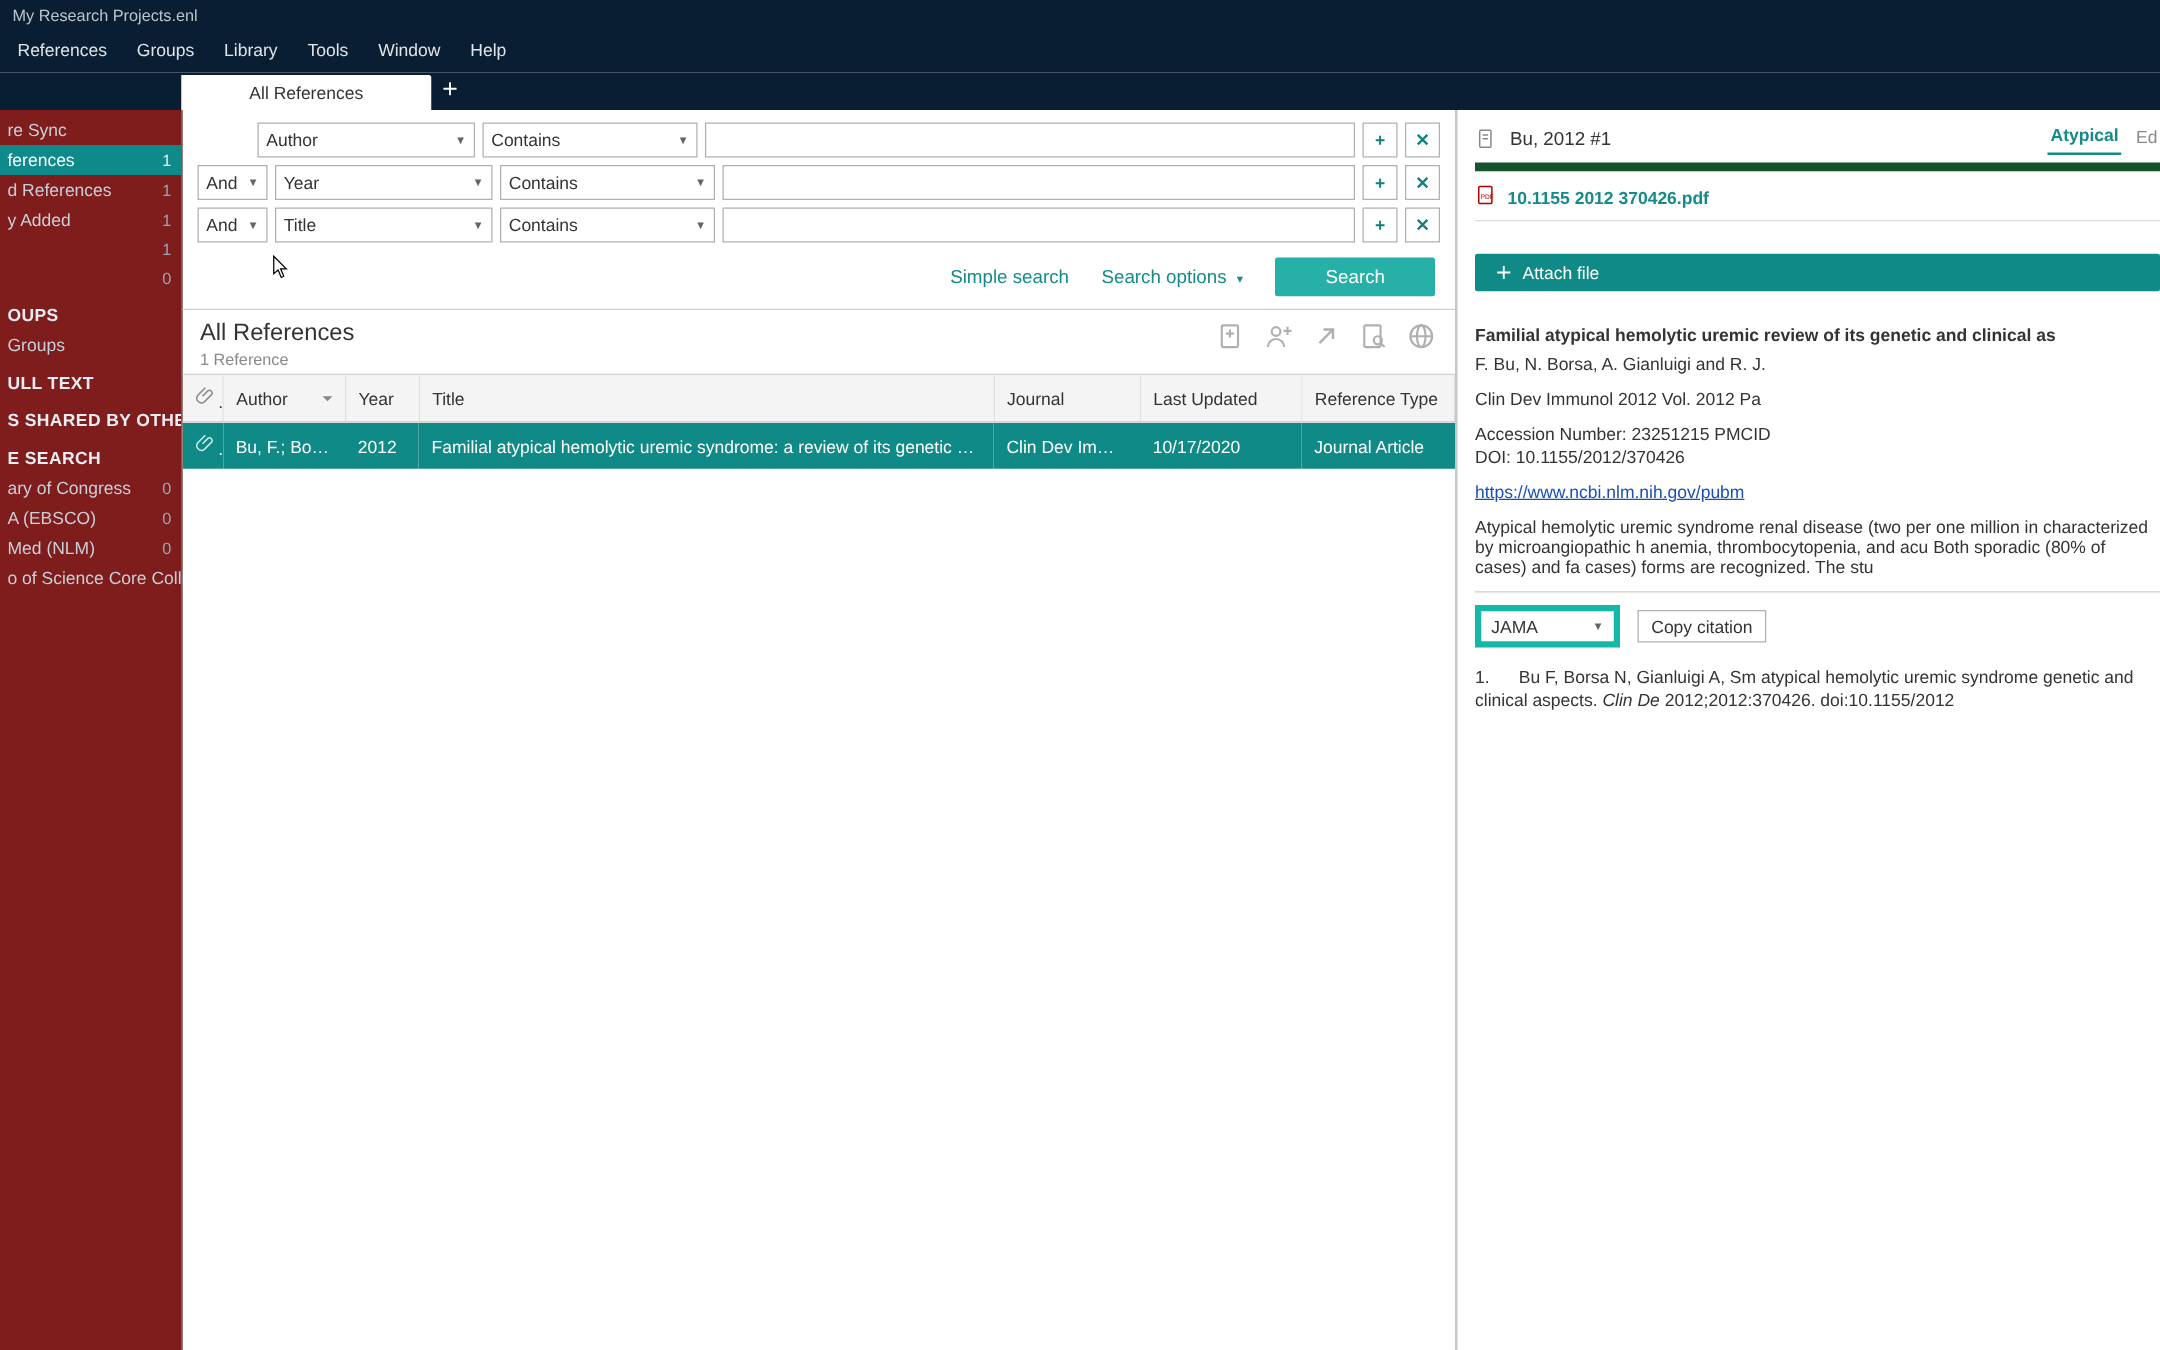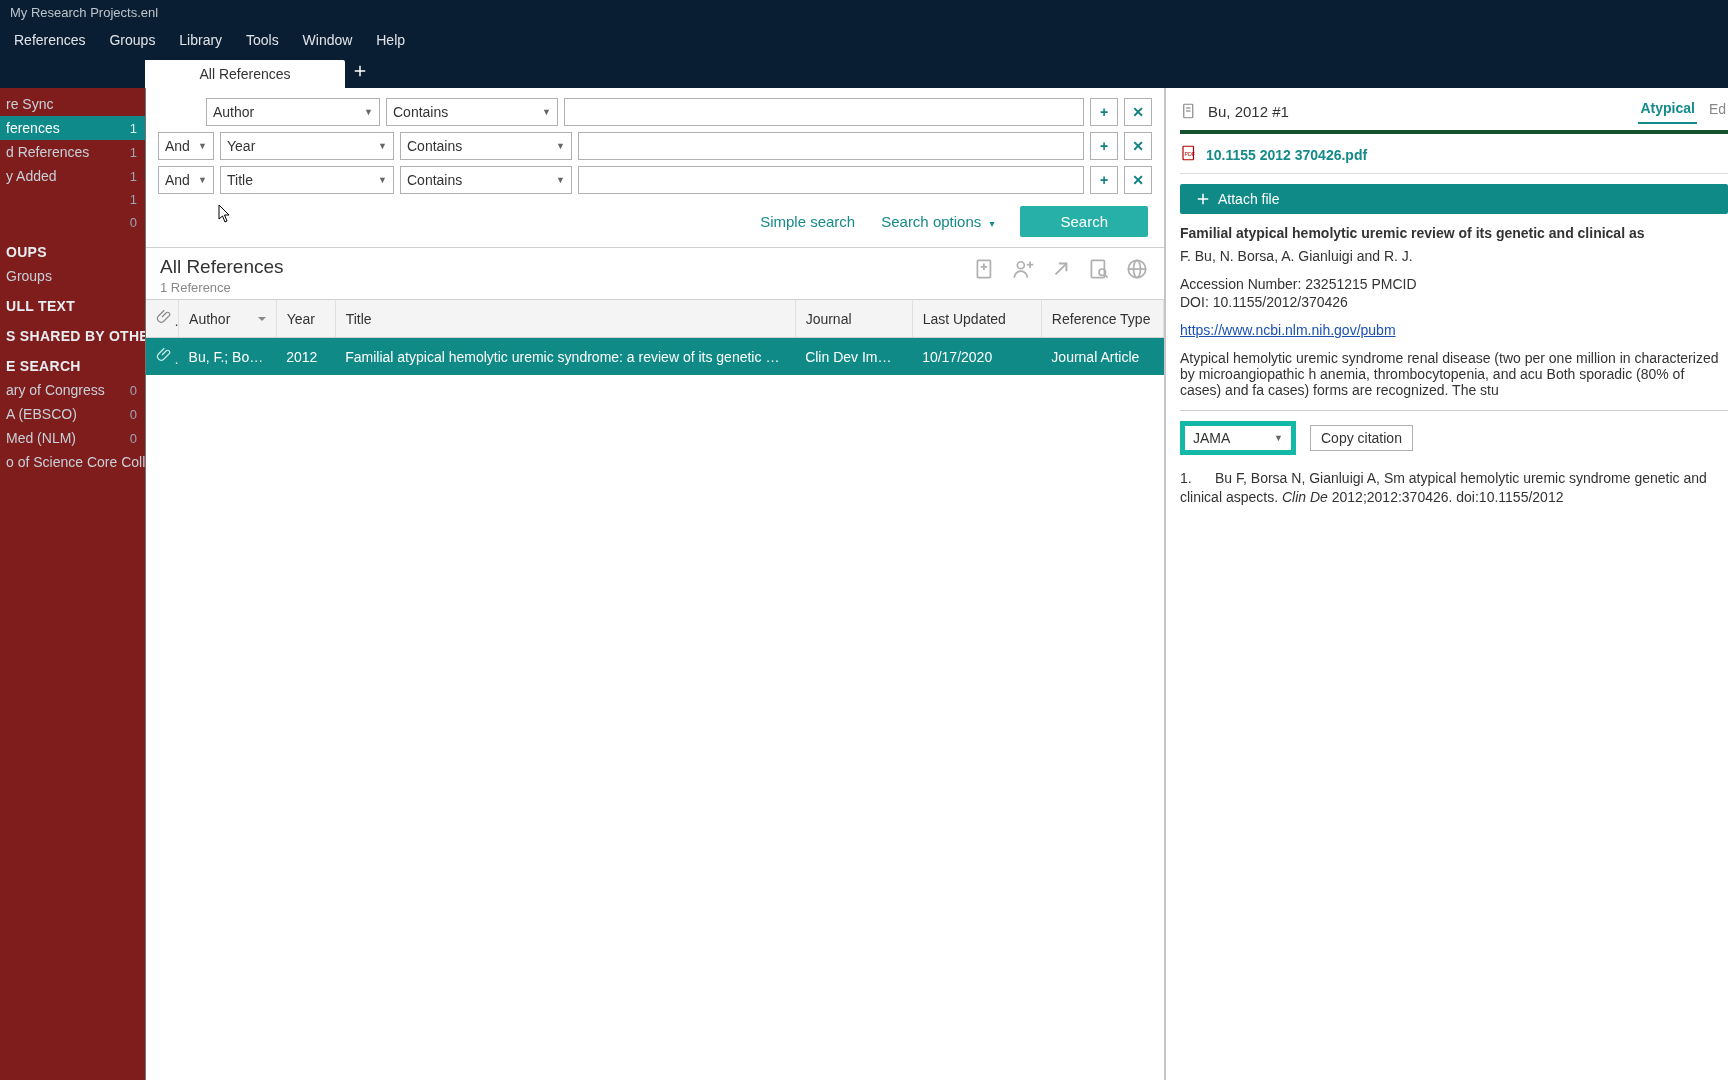--- a/index.html
+++ b/index.html
@@ -222,21 +222,21 @@
     width: 548px;
     display:flex;
     flex-direction:column;
     padding: 8px 0 8px 14px;
     overflow:hidden;
     font-size:14px;
   }
   .pv-topline {
     display:flex; align-items:center; gap:10px;
     padding: 2px 0 6px 0;
-    border-bottom: 4px solid #14532d;
+    border-bottom: 7px solid #14532d;
     text-align: right;
   }
   .pv-topline .ref-id { font-size:15px; }
   .pv-tab {
     padding: 2px 2px 6px 2px;
   }
   .pv-tab.active {
     color:#158a8a;
     border-bottom:2px solid #158a8a;
     font-weight:600;
@@ -244,21 +244,21 @@
   .pdf-row {
     display:flex; align-items:center; gap:8px;
     padding:10px 0 8px 0;
     border-bottom:1px solid #ddd;
   }
   .pdf-badge { color:#b30000; }
   .pdf-name  { color:#158a8a; font-weight:600; }
   .attach-btn {
     display:inline-flex; align-items:center; gap:6px;
     background:#108a86; color:#fff;
-    padding:6px 14px; margin:10px 0;
+    padding:6px 14px; margin:26px 0;
     border-radius:2px;
   }
   .pv-title { font-weight:700; line-height:1.3; }
   .pv-line  { margin: 6px 0; }
   .pv-url   { color:#1a4fb4; text-decoration:underline; }
   .citation-bar {
     display:flex; gap:14px; align-items:center;
     border-top:1px solid #ccc;
     padding:10px 0 6px 0; margin-top:6px;
   }
@@ -544,20 +544,21 @@
       <div class="attach-btn">
         <svg class="small" viewBox="0 0 24 24">
             <line x1="12" y1="5" x2="12" y2="19" stroke="#fff" stroke-width="2"></line>
             <line x1="5" y1="12" x2="19" y2="12" stroke="#fff" stroke-width="2"></line>
           </svg>
         <span>Attach file</span>
       </div>
 
       <div class="pv-title">Familial atypical hemolytic uremic review of its genetic and clinical as</div>
       <div class="pv-line">F. Bu, N. Borsa, A. Gianluigi and R. J.</div>
+      <div class="pv-line">Clin Dev Immunol 2012 Vol. 2012 Pa</div>
       <div class="pv-line">Accession Number: 23251215 PMCID</div>
       <div class="pv-line" style="margin-top:-4px">DOI: 10.1155/2012/370426</div>
       <div class="pv-line"><a class="pv-url">https://www.ncbi.nlm.nih.gov/pubm</a></div>
       <div class="pv-line">Atypical hemolytic uremic syndrome renal disease (two per one million in characterized by microangiopathic h anemia, thrombocytopenia, and acu Both sporadic (80% of cases) and fa cases) forms are recognized. The stu</div>
 
       <div class="citation-bar">
         <div class="cit-select">
           <span>JAMA</span>
           <span class="caret" style="font-size:9px;color:#666">▼</span>
         </div>

